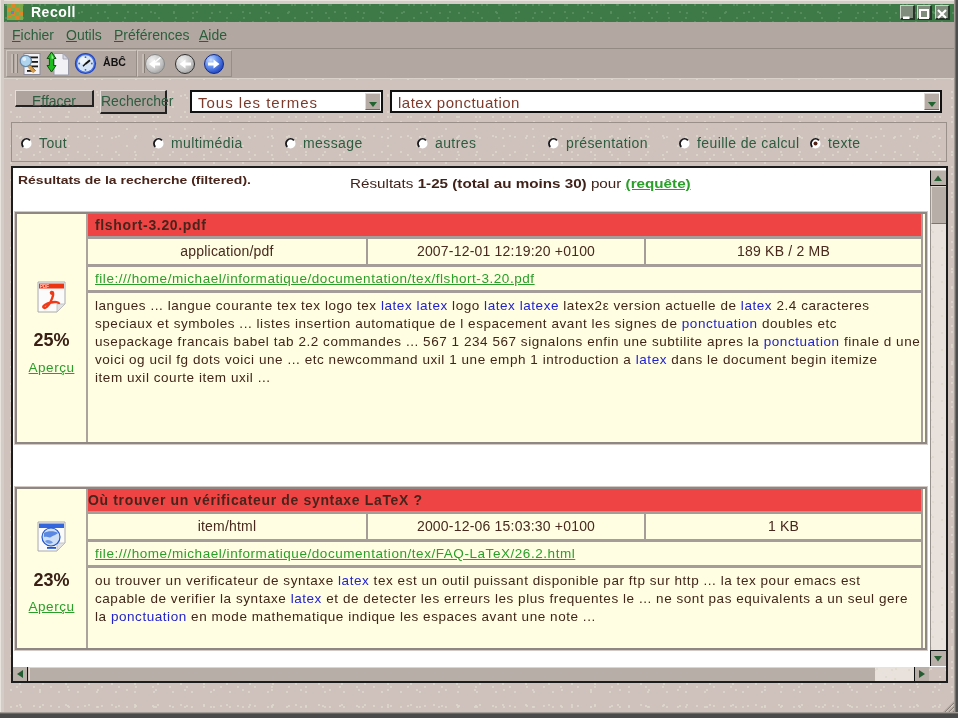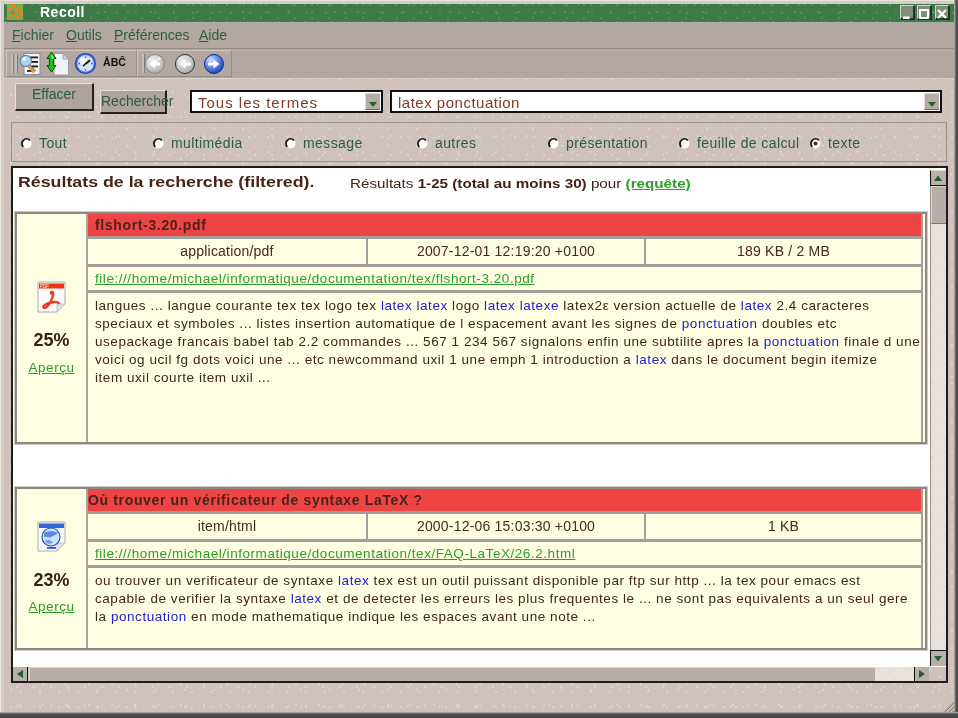--- a/index.html
+++ b/index.html
@@ -21,21 +21,21 @@
   radial-gradient(circle at 4px 10px, #5c9162 0.6px, rgba(0,0,0,0) 1.1px);
   background-size: 17px 13px, 23px 11px, 19px 15px, 13px 17px;
   background-position: 0 0, 3px 2px, 7px 6px, 11px 9px; }
 
 #frame-top { left:0; top:0; width:958px; height:4px; background:#d4ccc7; border-top:1px solid #eae4df; }
 #frame-left { left:0; top:0; width:4px; height:718px; background:#d4ccc7; border-left:1px solid #eae4df; }
 #frame-right { right:0; top:0; width:4px; height:718px; background:linear-gradient(to right, #a29a94 0 1px, #756e68 1px 2px, #4e4e4e 2px 4px); }
 #frame-bottom { left:0; bottom:0; width:958px; height:6px; background:linear-gradient(#a39b95 0 1px, #6e6761 1px 2px, #4a4a4a 2px); }
 
 #titlebar { left:4px; top:3px; width:950px; height:19px; background-color:#3e7a48; }
-#title-text { left:36px; top:1px; color:#fff; font-size:14px; font-weight:bold; letter-spacing:0.5px; }
+#title-text { left:27px; top:1px; color:#fff; font-size:14px; font-weight:bold; letter-spacing:0.5px; }
 .wbtn { top:2px; width:15px; height:15px; background:#7f8e7c;
   border-top:1px solid #ccd4c8; border-left:1px solid #ccd4c8;
   border-right:2px solid #28342a; border-bottom:2px solid #28342a; }
 
 #menubar { left:4px; top:22px; width:950px; height:27px; background:#b2a8a1;
   box-shadow:0 1px 0 #d8d2cc;
   border-bottom:1px solid #948a84; color:#2b5e3c; font-size:14px; }
 .mitem { position:absolute; top:5px; }
 .mitem u { text-decoration-thickness:1px; }
 
@@ -53,21 +53,21 @@
   border-top:1px solid #e2dbd5; border-left:1px solid #e2dbd5; border-bottom:1px solid #6e655f; }
 .carrow:after { content:""; position:absolute; left:3px; top:8px;
   border-left:4.5px solid rgba(0,0,0,0); border-right:4.5px solid rgba(0,0,0,0); border-top:5.5px solid #20632e; }
 
 #radiorow { left:11px; top:122px; width:936px; height:40px; border:1px solid #9a908a; }
 .rlabel { position:absolute; top:135px; font-size:14px; letter-spacing:0.4px; color:#2d5c41; }
 .radio { position:absolute; top:138px; width:11px; height:11px; }
 
 #pane { left:11px; top:166px; width:937px; height:517px; background:#fff;
   border:2px solid #1c1c1c; }
-#heading { position:absolute; left:18px; top:174px; font-size:14px; color:#49241a; white-space:nowrap; }
+#heading { position:absolute; left:18px; top:174px; font-size:11px; color:#49241a; white-space:nowrap; }
 #heading2 { left:350px; top:176px; font-size:13px; color:#40221a; white-space:nowrap; transform:scaleX(1.17); transform-origin:0 50%; }
 .glink { color:#2a9e28; text-decoration:underline; }
 
 .rblock { position:absolute; left:15px; width:912px; background:#fffee3;
   border:2px solid #8f8783; box-shadow:0 0 0 1px #d3cac5; }
 .icell { position:absolute; left:0; top:0; width:71px; bottom:0; border-right:2px solid #aaa49d; }
 .rtable { position:absolute; left:71px; top:0; right:2px; bottom:0; border-right:2px solid #a59d99; }
 .rhead { background:#ef4444; border-bottom:3px solid #a59d99; font-weight:bold;
   font-size:14px; letter-spacing:0.65px; color:#4a241c; }
 .rrow { border-bottom:3px solid #a59d99; font-size:14px; letter-spacing:0.2px; color:#48291c; }
@@ -179,21 +179,21 @@
     <div class="abs" style="left:171px;top:5px;width:20px;height:20px;border-radius:50%;background:radial-gradient(circle at 35% 30%, #f0f0f0, #c4c4c4 55%, #8f8f8f 95%);border:1px solid #333"></div>
     <svg class="abs" style="left:171px;top:5px" width="20" height="20">
         <path d="M 4.5 10 L 10.5 5.5 L 10.5 8.5 L 16 8.5 L 16 11.5 L 10.5 11.5 L 10.5 14.5 Z" fill="#fff"></path>
       </svg>
     <div class="abs" style="left:200px;top:5px;width:20px;height:20px;border-radius:50%;background:radial-gradient(circle at 32% 28%, #cfe0ff, #6b96f0 35%, #2f55cc 70%, #16339e 100%);border:1px solid #112a8a"></div>
     <svg class="abs" style="left:200px;top:5px" width="20" height="20">
         <path d="M 15.5 10 L 9.5 5.5 L 9.5 8.5 L 4 8.5 L 4 11.5 L 9.5 11.5 L 9.5 14.5 Z" fill="#fff"></path>
       </svg>
   </div>
 
-  <div class="abs btn" style="left:15px;top:83px;width:79px;height:28px;line-height:20px">Effacer</div>
+  <div class="abs btn" style="left:15px;top:90px;width:79px;height:17px;line-height:20px">Effacer</div>
   <div class="abs btn" style="left:100px;top:90px;width:67px;height:24px;line-height:20px">Rechercher</div>
   <div class="abs combo" style="left:190px;top:90px;width:193px;height:23px">
     <span class="ctext" style="letter-spacing:1px">Tous les termes</span>
     <span class="carrow"></span>
   </div>
   <div class="abs combo" style="left:390px;top:90px;width:552px;height:23px">
     <span class="ctext" style="letter-spacing:0.5px">latex ponctuation</span>
     <span class="carrow"></span>
   </div>
 

